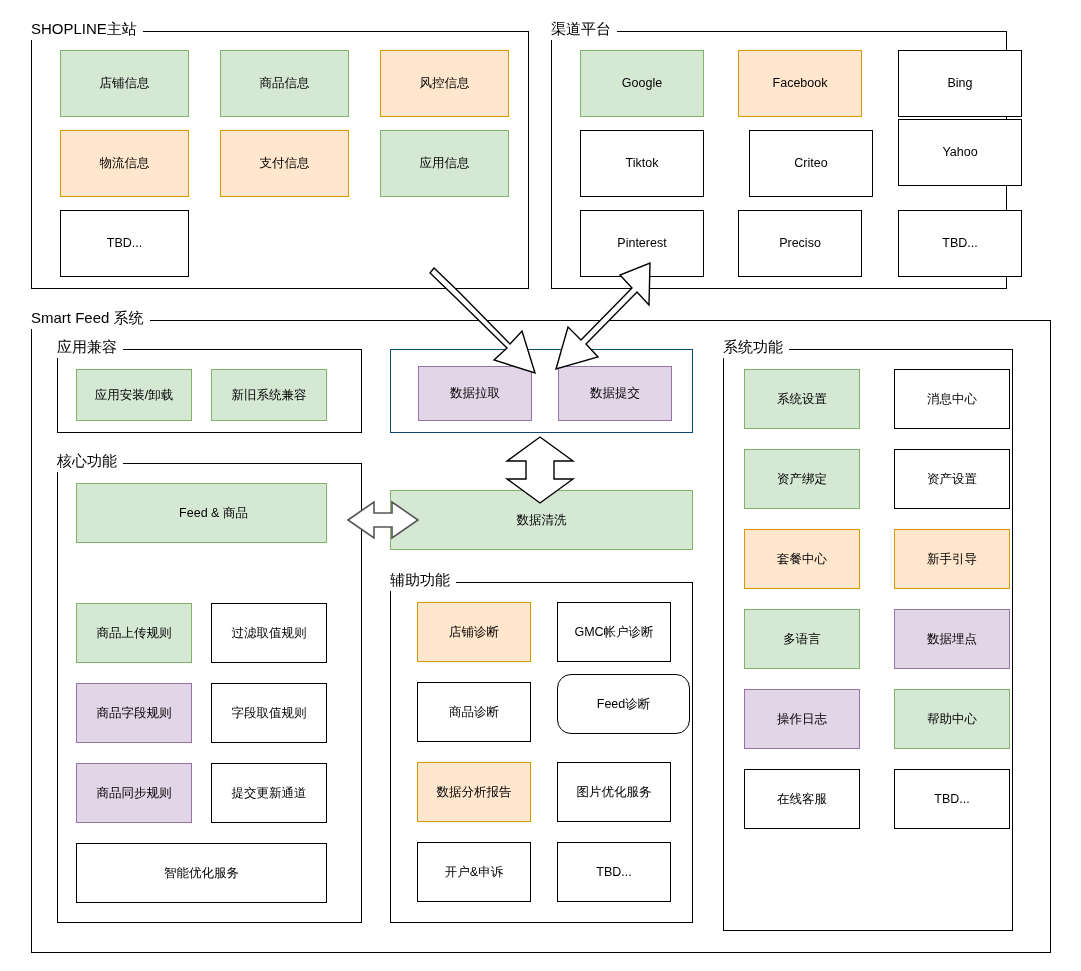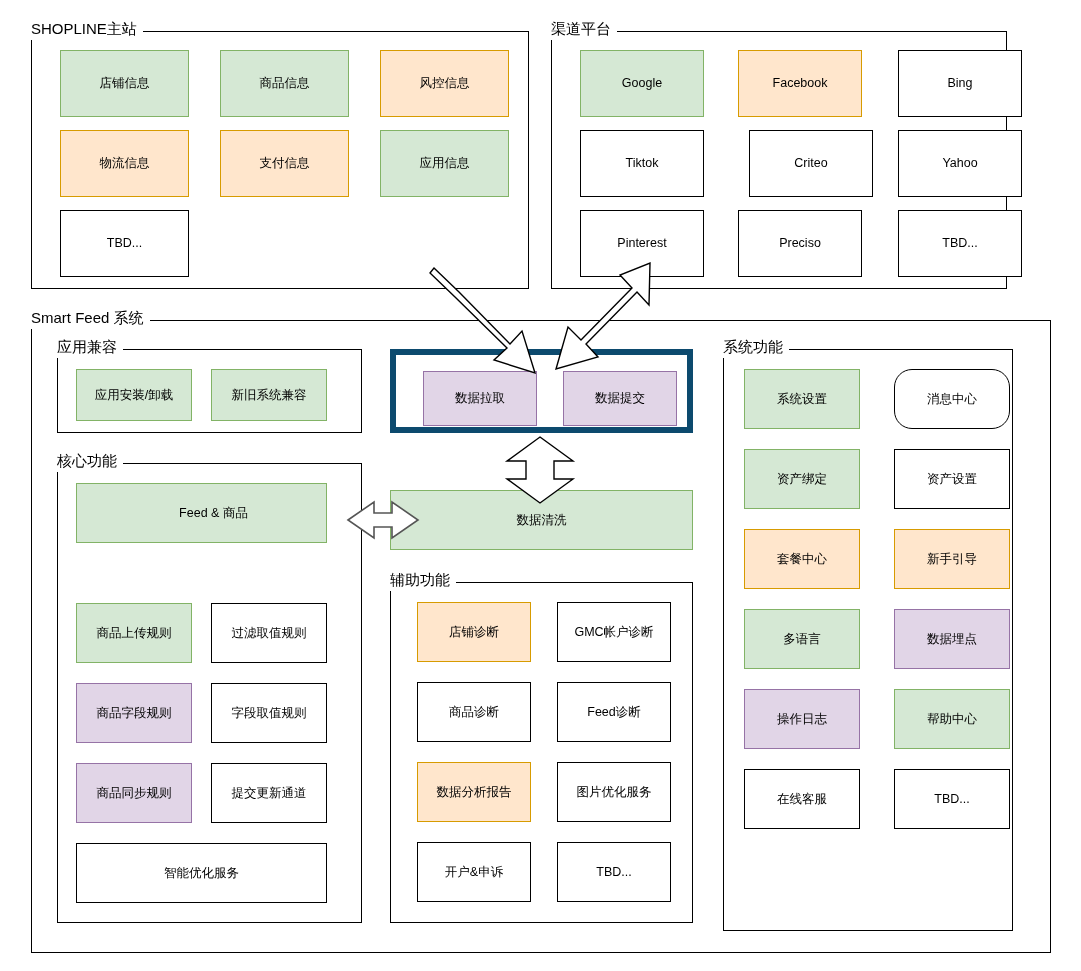--- a/index.html
+++ b/index.html
@@ -101,21 +101,21 @@
     <div class="g-border-right"></div>
     <div class="g-border-bottom"></div>
     <div class="g-border-top-right" style="width:395px;"></div>
     <div class="g-label">渠道平台</div>
 
     <div class="node green" style="left:29px;  top:19px;  width:124px; height:67px;">Google</div>
     <div class="node orange" style="left:187px; top:19px;  width:124px; height:67px;">Facebook</div>
     <div class="node plain" style="left:347px; top:19px;  width:124px; height:67px;">Bing</div>
     <div class="node plain" style="left:29px;  top:99px;  width:124px; height:67px;">Tiktok</div>
     <div class="node plain" style="left:198px; top:99px;  width:124px; height:67px;">Criteo</div>
-    <div class="node plain" style="left:347px; top:99px;  width:124px; height:67px;">Yahoo</div>
+    <div class="node plain" style="left:347px; top:88px;  width:124px; height:67px;">Yahoo</div>
     <div class="node plain" style="left:29px;  top:179px; width:124px; height:67px;">Pinterest</div>
     <div class="node plain" style="left:187px; top:179px; width:124px; height:67px;">Preciso</div>
     <div class="node plain" style="left:347px; top:179px; width:124px; height:67px;">TBD...</div>
   </div>
 
   <div class="group" style="left:31px; top:320px; width:1020px; height:633px;">
     <div class="g-border-left"></div>
     <div class="g-border-right"></div>
     <div class="g-border-bottom"></div>
     <div class="g-border-top-right" style="width:920px;"></div>
@@ -142,53 +142,53 @@
       <div class="node green" style="left:19px;  top:20px;  width:251px; height:60px;padding-left:24px;">Feed &amp; 商品</div>
       <div class="node green" style="left:19px;  top:140px; width:116px; height:60px;text-align:right;">商品上传规则</div>
       <div class="node plain" style="left:154px; top:140px; width:116px; height:60px;">过滤取值规则</div>
       <div class="node purple" style="left:19px;  top:220px; width:116px; height:60px;">商品字段规则</div>
       <div class="node plain" style="left:154px; top:220px; width:116px; height:60px;">字段取值规则</div>
       <div class="node purple" style="left:19px;  top:300px; width:116px; height:60px;">商品同步规则</div>
       <div class="node plain" style="left:154px; top:300px; width:116px; height:60px;">提交更新通道</div>
       <div class="node plain" style="left:19px;  top:380px; width:251px; height:60px;">智能优化服务</div>
     </div>
 
-    <div class="group" style="left:359px; top:29px; width:303px; height:84px; border:6px solid #0c4a6e;">
+    <div class="group" style="left:359px; top:29px; width:303px; height:84px; border:1px solid #0c4a6e;">
       <div class="node purple" style="left:27px;  top:16px; width:114px; height:55px;">数据拉取</div>
       <div class="node purple" style="left:167px; top:16px; width:114px; height:55px;">数据提交</div>
     </div>
 
     <div class="node green" style="left:359px; top:170px; width:303px; height:60px;">数据清洗</div>
 
     <div class="group" style="left:359px; top:262px; width:303px; height:341px;">
       <div class="g-border-left"></div>
       <div class="g-border-right"></div>
       <div class="g-border-bottom"></div>
       <div class="g-border-top-right" style="width:238px;"></div>
       <div class="g-label">辅助功能</div>
 
       <div class="node orange" style="left:27px;  top:20px;  width:114px; height:60px;">店铺诊断</div>
       <div class="node plain" style="left:167px; top:20px;  width:114px; height:60px;">GMC帐户诊断</div>
       <div class="node plain" style="left:27px;  top:100px; width:114px; height:60px;">商品诊断</div>
-      <div class="node plain" style="left:167px; top:100px; width:114px; height:60px;">Feed诊断</div>
+      <div class="node plain" style="left:167px; top:92px; width:133px; height:60px;border-radius:14px;">Feed诊断</div>
       <div class="node orange" style="left:27px;  top:180px; width:114px; height:60px;">数据分析报告</div>
       <div class="node plain" style="left:167px; top:180px; width:114px; height:60px;">图片优化服务</div>
       <div class="node plain" style="left:27px;  top:260px; width:114px; height:60px;">开户&amp;申诉</div>
       <div class="node plain" style="left:167px; top:260px; width:114px; height:60px;">TBD...</div>
     </div>
 
     <div class="group" style="left:692px; top:29px; width:290px; height:582px;">
       <div class="g-border-left"></div>
       <div class="g-border-right"></div>
       <div class="g-border-bottom"></div>
       <div class="g-border-top-right" style="width:225px;"></div>
       <div class="g-label">系统功能</div>
 
       <div class="node green" style="left:21px;  top:20px;  width:116px; height:60px;">系统设置</div>
-      <div class="node plain" style="left:171px; top:20px;  width:116px; height:60px;border-radius:18px;">消息中心</div>
+      <div class="node plain" style="left:171px; top:20px;  width:116px; height:60px;">消息中心</div>
       <div class="node green" style="left:21px;  top:100px; width:116px; height:60px;">资产绑定</div>
       <div class="node plain" style="left:171px; top:100px; width:116px; height:60px;">资产设置</div>
       <div class="node orange" style="left:21px;  top:180px; width:116px; height:60px;">套餐中心</div>
       <div class="node orange" style="left:171px; top:180px; width:116px; height:60px;">新手引导</div>
       <div class="node green" style="left:21px;  top:260px; width:116px; height:60px;">多语言</div>
       <div class="node purple" style="left:171px; top:260px; width:116px; height:60px;">数据埋点</div>
       <div class="node purple" style="left:21px;  top:340px; width:116px; height:60px;">操作日志</div>
       <div class="node green" style="left:171px; top:340px; width:116px; height:60px;">帮助中心</div>
       <div class="node plain" style="left:21px;  top:420px; width:116px; height:60px;">在线客服</div>
       <div class="node plain" style="left:171px; top:420px; width:116px; height:60px;">TBD...</div>

